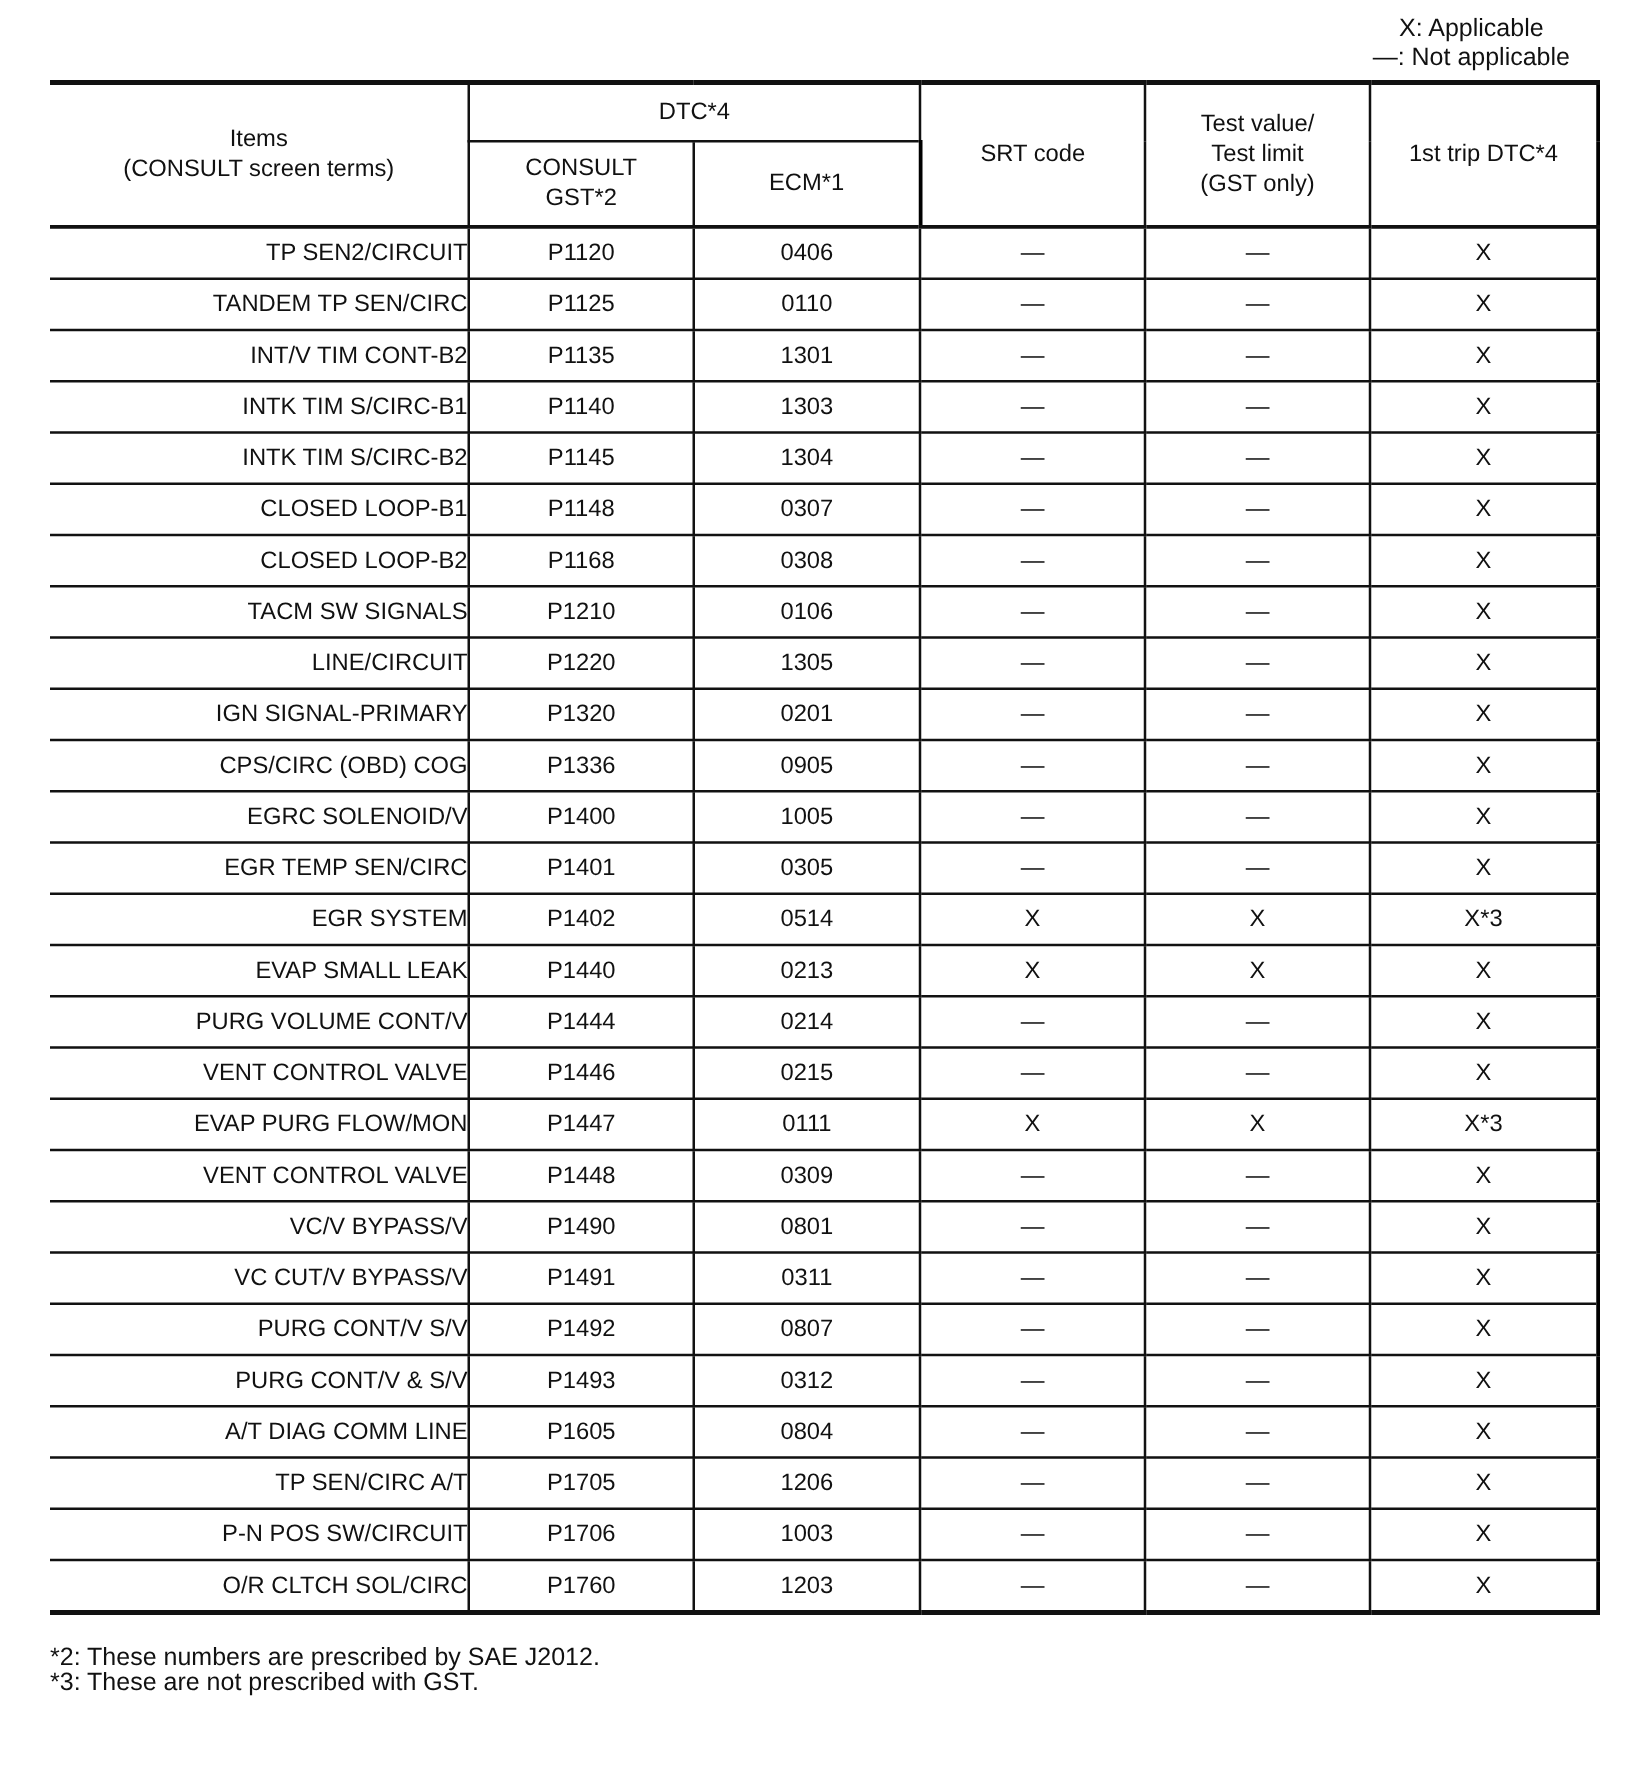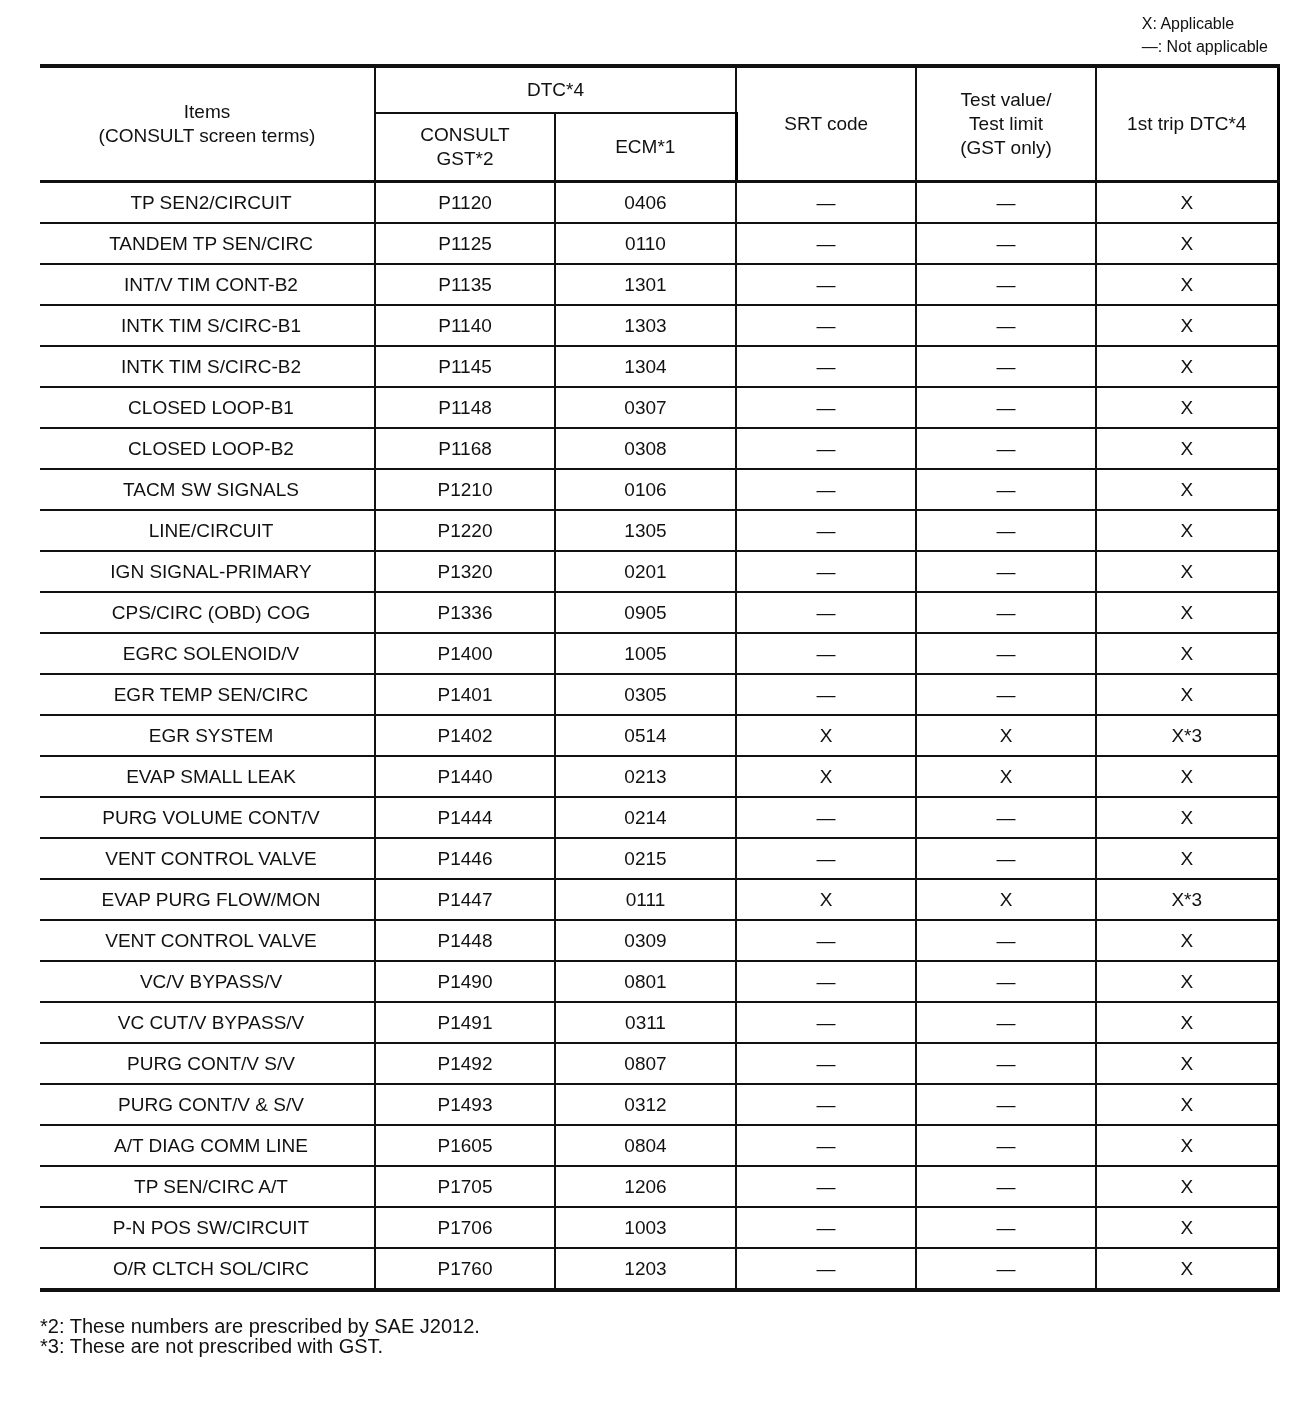--- a/index.html
+++ b/index.html
@@ -1,22 +1,22 @@
 <!DOCTYPE html>
 <html><head>
   <meta charset="utf-8">
   <style>
     html, body { margin: 0; padding: 0; background: #ffffff; }
     body {
       width: 1312px; height: 1416px; position: relative; overflow: hidden;
       font-family: "Liberation Sans", sans-serif; color: #111;
     }
     .legend {
-      position: absolute; right: 44px; top: 12px; text-align: left;
-      font-size: 16px; line-height: 23px;
+      position: absolute; right: 56px; top: 12px; text-align: center;
+      font-size: 20px; line-height: 23px;
     }
     table.dtc {
       position: absolute; left: 40px; top: 64px; width: 1238px;
       border-collapse: collapse; table-layout: fixed;
       font-size: 19px;
     }
     table.dtc col.c-item { width: 335px; }
     table.dtc col.c-consult { width: 180px; }
     table.dtc col.c-ecm { width: 181px; }
     table.dtc col.c-srt { width: 180px; }
@@ -25,21 +25,21 @@
     table.dtc th, table.dtc td {
       border: 2px solid #111; padding: 0; text-align: center; vertical-align: middle;
     }
     table.dtc thead tr:first-child th { border-top: 4px solid #111; }
     table.dtc thead th { font-weight: normal; line-height: 24px; }
     table.dtc thead tr.h1 th { height: 44px; }
     table.dtc thead tr.h2 th { height: 66px; }
     table.dtc thead tr.h2 th, table.dtc thead th[rowspan] { border-bottom: 3px solid #111; }
     table.dtc th:first-child, table.dtc td:first-child { border-left: none; }
     table.dtc td { height: 39px; }
-    table.dtc td.item { text-align: center; padding-left: 8px; }
+    table.dtc td.item { text-align: right; padding-left: 8px; }
     table.dtc tbody tr:last-child td { border-bottom: 4px solid #111; }
     table.dtc th:last-child, table.dtc td:last-child { border-right: 3px solid #000000; }
     .footnotes {
       position: absolute; left: 40px; top: 1316px;
       font-size: 20px; line-height: 20px;
     }
   </style>
 </head>
 <body>
 

